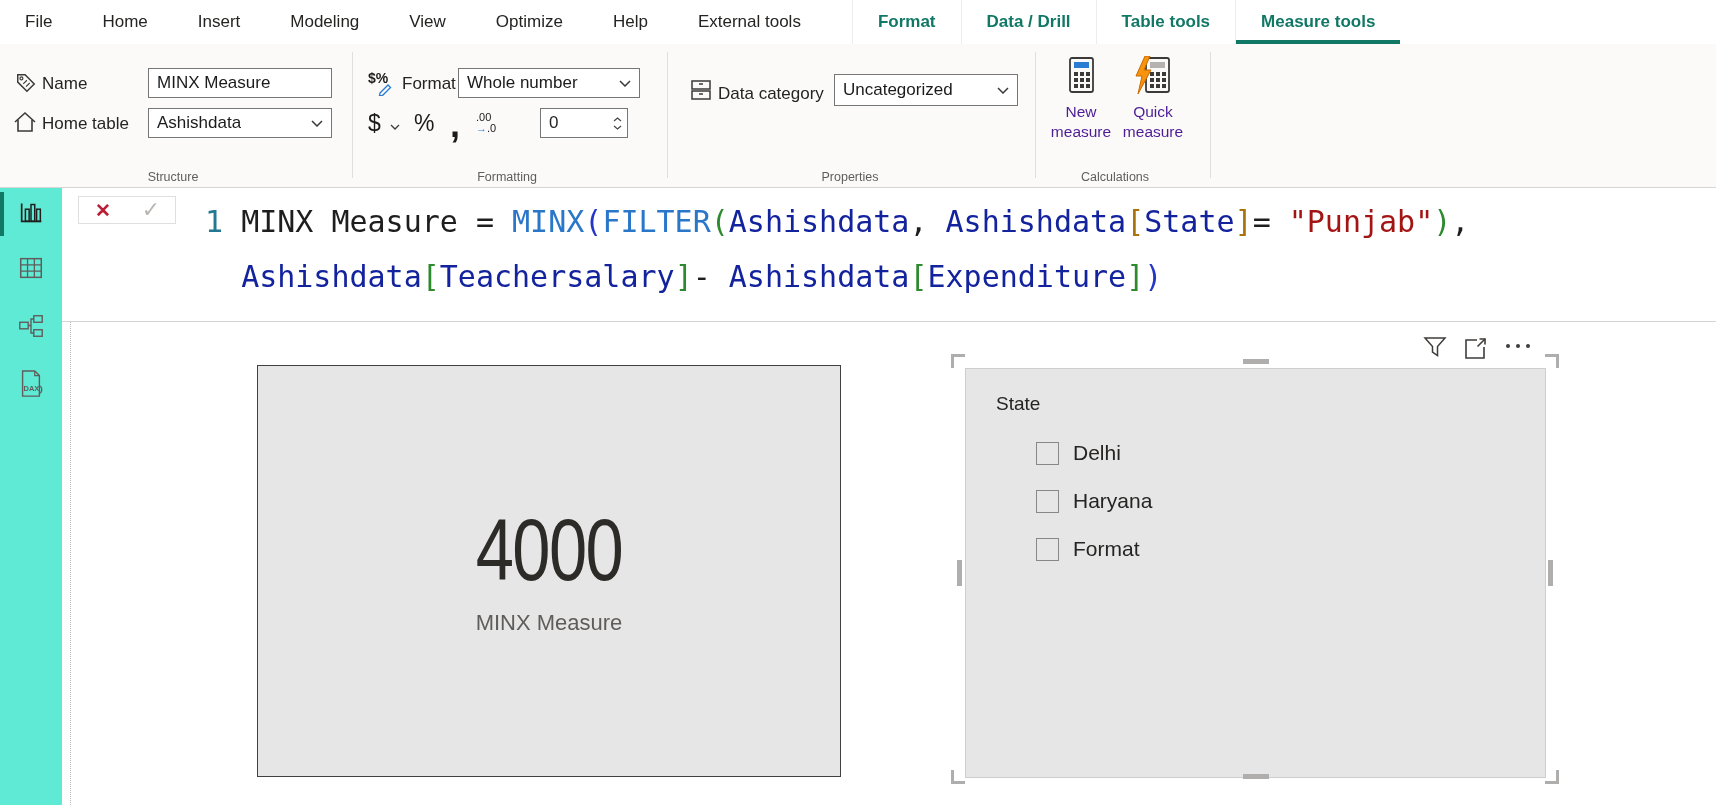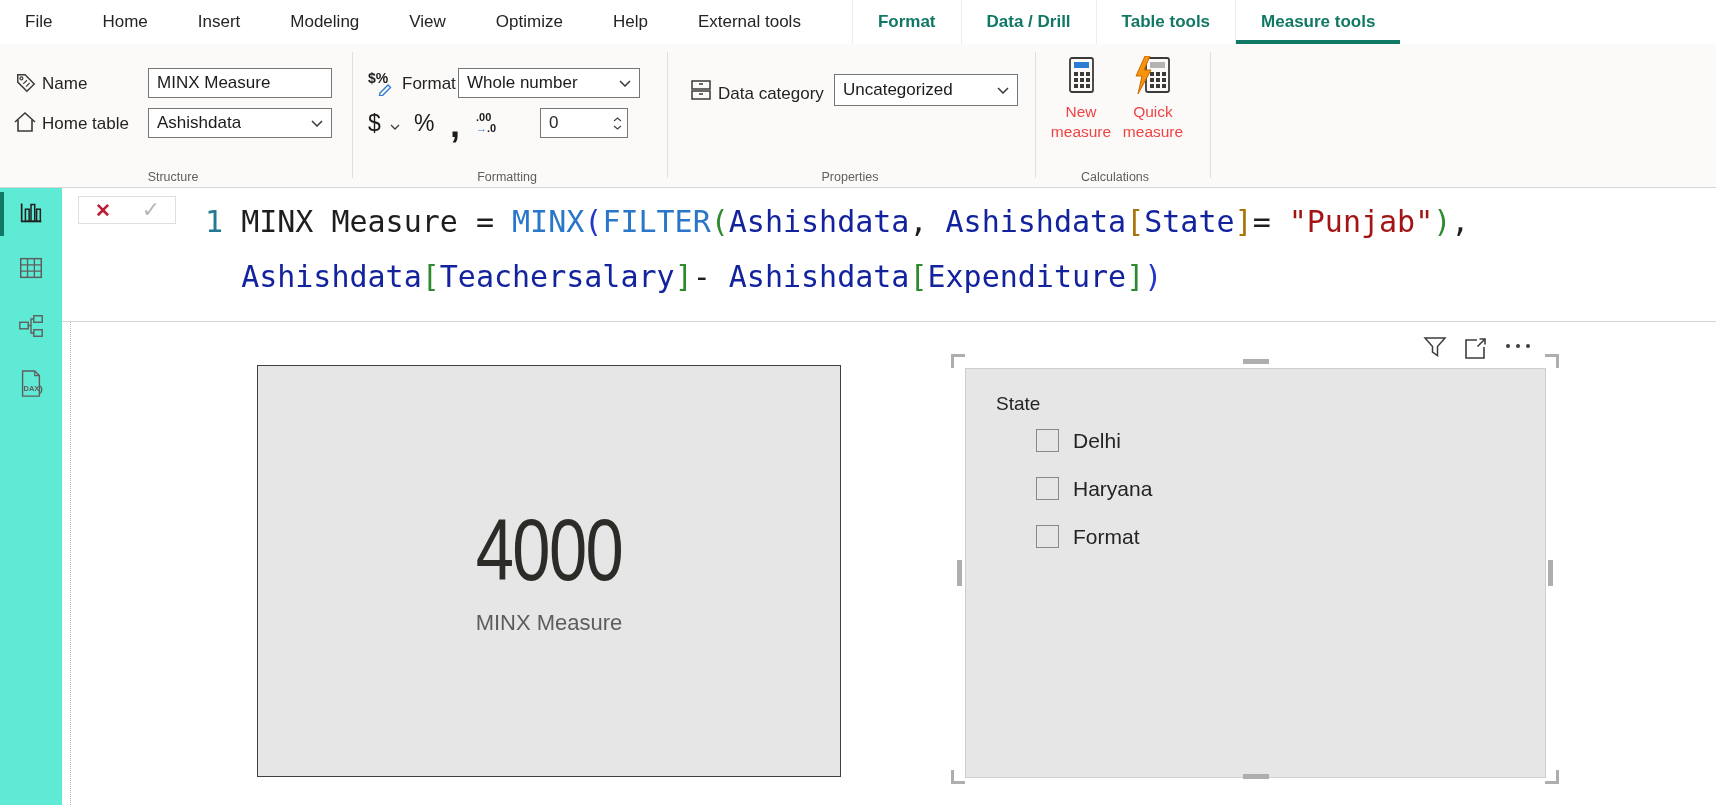--- a/index.html
+++ b/index.html
@@ -20,24 +20,24 @@
   .vsep { position:absolute; top:8px; height:126px; width:1px; background:#e1dfdd; }
   .grp { position:absolute; top:126px; font-size:12.5px; color:#605e5c; text-align:center; }
   .rlabel { position:absolute; white-space:nowrap; }
   .tinput, .select { position:absolute; background:#fff; border:1px solid #767676; height:30px;
             font-size:17px; color:#1b1b1b; display:flex; align-items:center; padding:0 8px; }
   input.tinput { font-family:"Liberation Sans",sans-serif; width:184px; }
   .select { justify-content:space-between; cursor:default; }
   .sel-val { overflow:hidden; white-space:nowrap; }
   .icon-svg { position:absolute; }
   .bigbtn { position:absolute; top:12px; width:66px; height:120px; display:flex; flex-direction:column;
-            align-items:center; text-align:center; font-size:15.5px; color:#ef4444; cursor:default; }
+            align-items:center; text-align:center; font-size:15.5px; color:#4c1d95; cursor:default; }
   .bigbtn .cap { margin-top:6px; line-height:20px; }
   .comma-ic { position:absolute; font-size:36px; font-weight:700; color:#1b1b1b; line-height:10px; }
-  .dec-ic { position:absolute; font-size:11px; font-weight:700; color:#1b1b1b; line-height:11px; }
+  .dec-ic { position:absolute; font-size:11px; font-weight:400; color:#1b1b1b; line-height:11px; }
   .dec-ic .arr { color:#2b7cd3; }
   .dollar { position:absolute; font-size:23px; color:#1b1b1b; }
   .pct { position:absolute; font-size:23px; color:#1b1b1b; }
   .fmt-ic { position:absolute; font-size:14px; font-weight:700; color:#1b1b1b; }
   .spinner { position:absolute; width:88px; height:30px; background:#fff; border:1px solid #767676;
              display:flex; align-items:center; }
   .spinner .val { flex:1; padding-left:8px; font-size:17px; }
   .spin-arrows { width:20px; display:flex; flex-direction:column; align-items:center; gap:3px; }
 
   
@@ -68,21 +68,21 @@
   
   .card { position:absolute; left:257px; top:365px; width:584px; height:412px; background:#e6e6e6;
           border:1px solid #404040; display:flex; flex-direction:column; align-items:center; justify-content:center; }
   .card-value { font-size:88px; color:#2d2b28; transform:scale(.78,1); letter-spacing:-2px; line-height:1; }
   .card-label { margin-top:16px; font-size:22px; color:#5f5d5b; }
 
   .slicer { position:absolute; left:965px; top:368px; width:581px; height:410px; background:#e6e6e6;
             border:1px solid #d0cecc; padding:24px 0 0 30px; }
   .slicer-header { font-size:19px; color:#252423; }
   .slicer-items { margin-top:14px; }
-  .slicer-row { display:flex; align-items:flex-start; height:48px;padding-left:40px; }
+  .slicer-row { display:flex; align-items:center; height:48px;padding-left:40px; }
   .checkbox { width:23px; height:23px; border:1px solid #8a8886; margin-right:14px; background:transparent; }
   .slicer-label { font-size:21px; color:#252423; }
 
   .vh-icons { position:absolute; }
   .dots { font-size:0; }
   .dots i { display:inline-block; width:4px; height:4px; border-radius:50%; background:#3f3d3b; margin-left:6px; }
 
   .h-corner { position:absolute; width:14px; height:14px; border-color:#b0aeac; }
   .hc-tl { border-left:3px solid #b0aeac; border-top:3px solid #b0aeac; }
   .hc-tr { border-right:3px solid #b0aeac; border-top:3px solid #b0aeac; }

